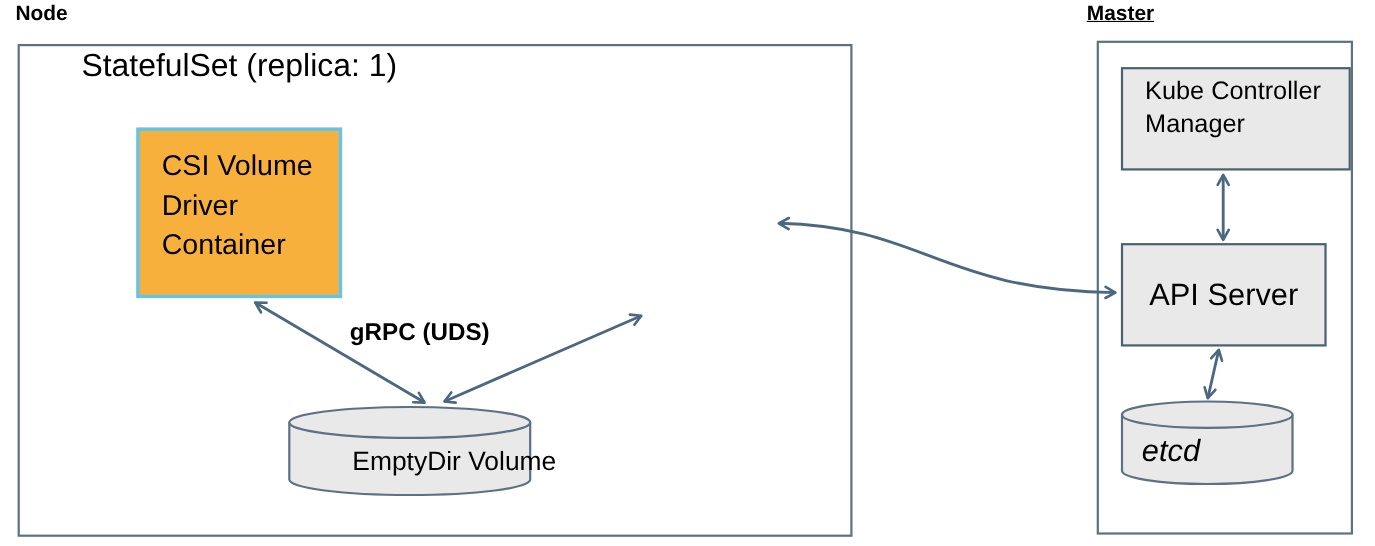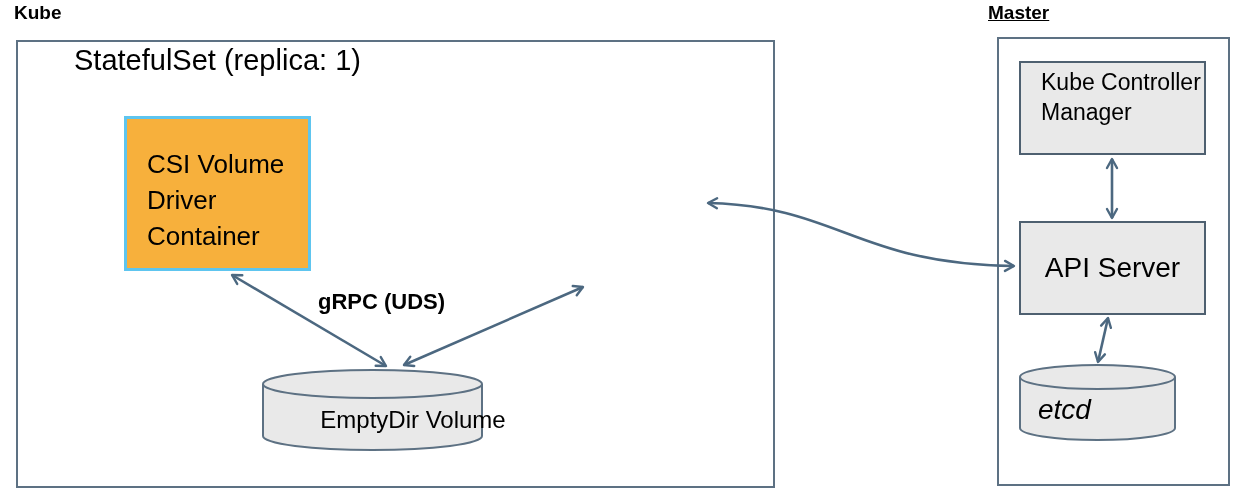--- a/index.html
+++ b/index.html
@@ -8,25 +8,25 @@
     --box-fill:#e9e9e9; --box-border:#4e6070;
     --container-border:#5d7183; --arrow:#4c6880; --text:#000000;
   }
   * { margin:0; padding:0; box-sizing:border-box; }
   body { background:#ffffff; font-family:"Liberation Sans", sans-serif; color:var(--text); }
   .canvas { position:relative; width:1250px; height:496px; background:#ffffff; overflow:hidden; }
   .container-box { position:absolute; border:2px solid var(--container-border); background:transparent; z-index:0; }
   .inner-box { position:absolute; z-index:0; }
   .csi-box { left:124px; top:116px; width:187px; height:155px;
              background:var(--csi-fill); border:3px solid var(--csi-border);
-             font-size:26px; line-height:1.38; padding:28px 0 0 20px; }
+             font-size:26px; line-height:1.38; padding:14px 0 0 20px; }
   .sidecar-box { left:467px; top:123px; width:236px; height:160px;
              background:var(--sidecar-fill); border:3px solid var(--sidecar-border);
              font-size:26px; line-height:1.40; padding:8px 0 0 18px; }
-  .kcm-box { left:1019px; top:61px; width:187px; height:94px;
+  .kcm-box { left:1019px; top:61px; width:209px; height:94px;
              background:var(--box-fill); border:2px solid var(--box-border);
              font-size:23px; line-height:1.32; padding:4px 0 0 20px; }
   .api-box { left:1019px; top:221px; width:187px; height:94px;
              background:var(--box-fill); border:2px solid var(--box-border);
              font-size:28px; display:flex; align-items:center; justify-content:center; }
 
   .section-label { position:absolute; font-size:19px; font-weight:700; z-index:2; }
   .statefulset-label { position:absolute; left:26px; top:44px; font-size:29px; z-index:2;margin-left:48px; }
   .grpc-label { position:absolute; left:318px; top:289px; font-size:22px; font-weight:600; z-index:2; }
   .emptydir-label { position:absolute; left:263px; top:406px; width:220px; text-align:center;
@@ -36,21 +36,21 @@
   svg.overlay { position:absolute; left:0; top:0; z-index:1; }
   svg.overlay .shaft { stroke:var(--arrow); stroke-width:2.6; fill:none; }
   svg.overlay .ah-path { stroke:var(--arrow); stroke-width:2.4; fill:none; stroke-linecap:round; stroke-linejoin:round; }
   svg.overlay .cyl { fill:var(--box-fill); stroke:var(--container-border); stroke-width:2; }
 </style>
 </head>
 <body>
 
 <div class="canvas">
 
-  <div class="section-label" style="left:14px; top:2px;">Kube</div>
+  <div class="section-label" style="left:14px; top:2px;">Node</div>
   <div class="container-box" style="left:16px; top:40px; width:759px; height:448px;"></div>
   <div class="statefulset-label">StatefulSet (replica: 1)</div>
 
   <div class="inner-box csi-box">
     <span>CSI Volume Driver Container</span>
   </div>
 
 
   <div class="grpc-label">gRPC (UDS)</div>
   <div class="emptydir-label">EmptyDir Volume</div>

